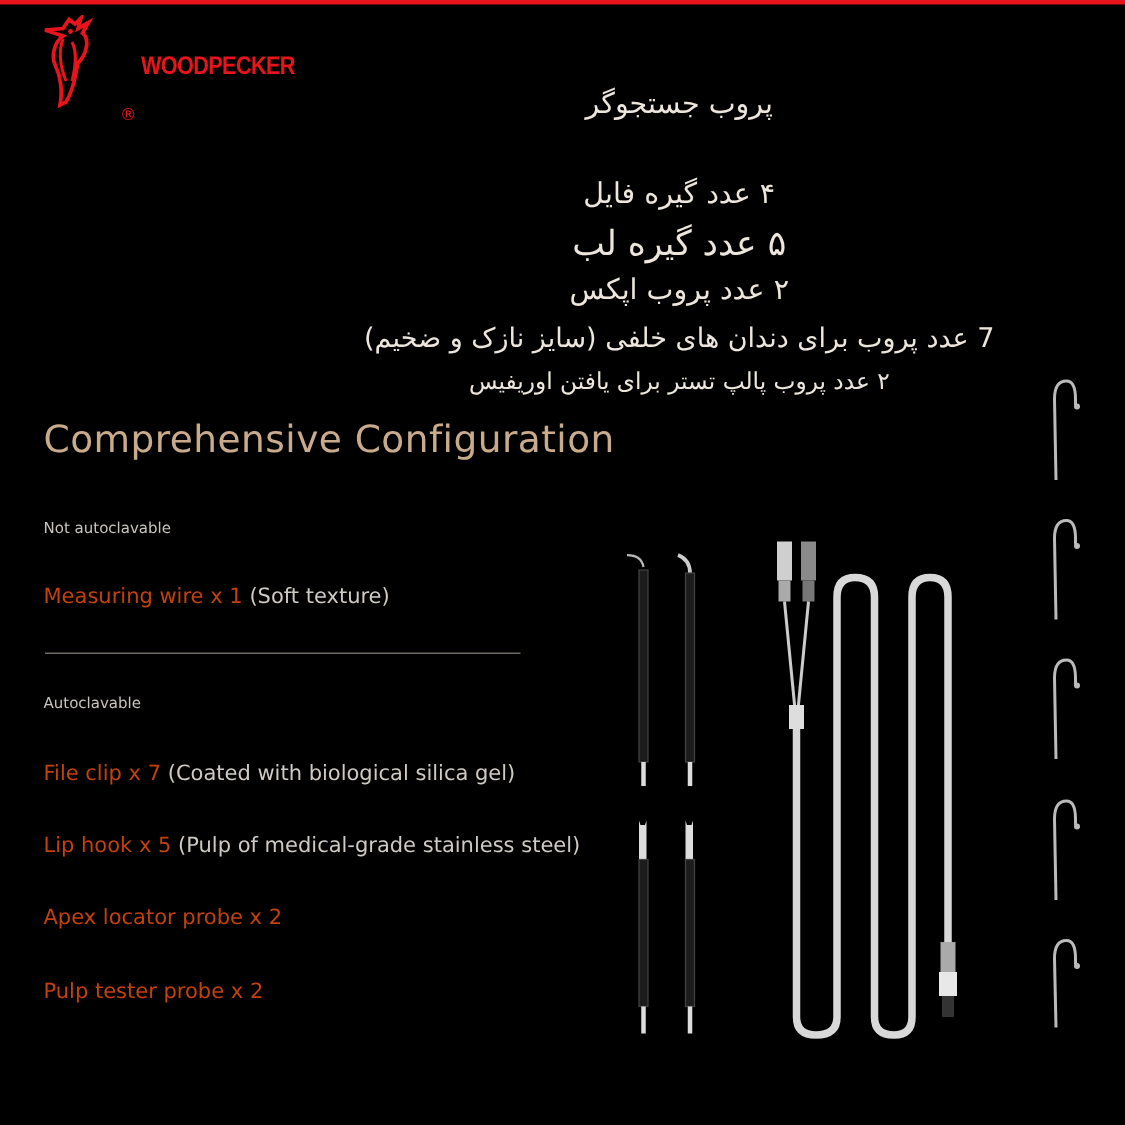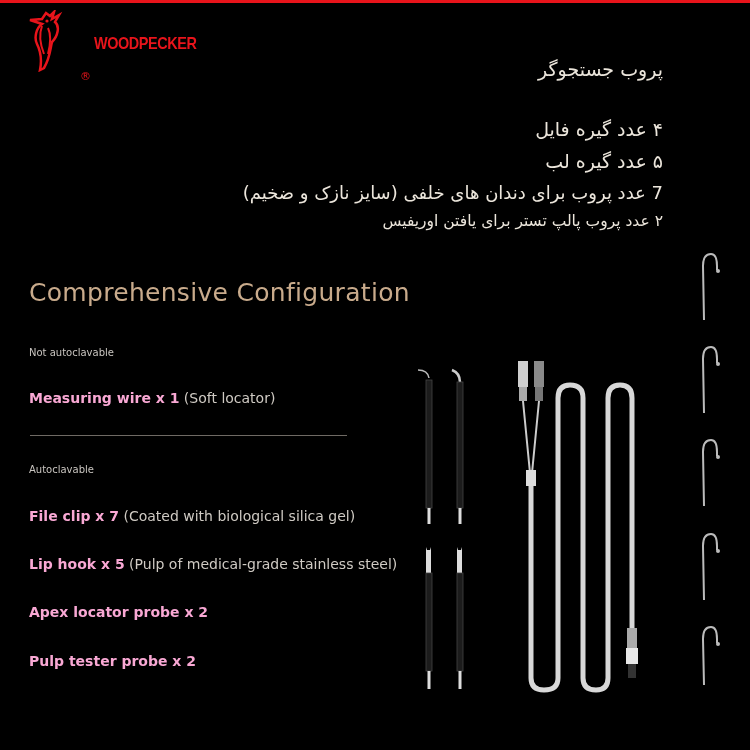--- a/index.html
+++ b/index.html
@@ -1,27 +1,27 @@
 <!DOCTYPE html>
 <html><head>
 <meta charset="utf-8">
 <style>
   html,body{margin:0;padding:0;background:#000;}
   body{width:750px;height:750px;position:relative;overflow:hidden;font-family:"DejaVu Sans",sans-serif;color:#e8e2da;}
   .topbar{position:absolute;left:0;top:0;width:750px;height:3px;background:#e8141b;}
   .logo{position:absolute;left:28px;top:10px;width:150px;height:65px;}
   .logo-text{position:absolute;left:66px;top:24px;font-family:"Liberation Sans",sans-serif;font-weight:bold;font-size:17px;color:#e8141b;letter-spacing:-0.5px;transform:scaleX(0.85);transform-origin:left;}
   .reg{position:absolute;left:52px;top:60px;font-size:11px;color:#e8141b;}
-  .fa{position:absolute;right:87px;top:58px;direction:rtl;text-align:right;}
+  .fa{position:absolute;right:87px;top:58px;direction:rtl;text-align:center;}
   .fa div{font-family:"DejaVu Sans",sans-serif;color:#ece6dc;white-space:nowrap;}
   .fa .l1{font-size:19px;height:33px;}
   .title{position:absolute;left:29px;top:278px;font-family:"DejaVu Sans",sans-serif;font-size:25px;color:#c9ab8c;letter-spacing:0.3px;}
   .lbl{position:absolute;left:29px;font-size:10px;color:#c8c4bf;}
   .item{position:absolute;left:29px;font-size:14px;color:#e9e5df;white-space:nowrap;}
-  .item b{font-weight:bold;color:#f9a8d4;}
+  .item b{font-weight:normal;color:#c2410c;}
   .item span.note{color:#cfcac3;}
   .divider{position:absolute;left:30px;top:435px;width:317px;height:1px;background:#6f6a64;}
   svg{position:absolute;}
 </style>
 </head>
 <body>
 
 <div class="topbar"></div>
 
 <div class="logo">
@@ -31,31 +31,32 @@
     <path d="M20 18 C24 26 22 36 20 44" fill="none" stroke="#e8141b" stroke-width="2"></path>
     <circle cx="19" cy="11" r="1.6" fill="#e8141b"></circle>
   </svg>
   <div class="logo-text">WOODPECKER</div>
   <div class="reg">®</div>
 </div>
 
 <div class="fa">
   <div class="l1" style="font-size:19px;height:32px;">پروب جستجوگر</div>
   <div class="l1" style="font-size:19px;height:32px;margin-top:28px;">۴ عدد گیره فایل</div>
-  <div class="l1" style="font-size:19px;height:32px;">۵ عدد گیره لب</div>
+  <div class="l1" style="font-size:23px;height:32px;">۵ عدد گیره لب</div>
+  <div class="l1" style="font-size:19px;height:33px;">۲ عدد پروب اپکس</div>
   <div class="l1" style="font-size:18px;height:30px;">7 عدد پروب برای دندان های خلفی (سایز نازک و ضخیم)</div>
   <div class="l1" style="font-size:15.5px;height:26px;">۲ عدد پروب پالپ تستر برای یافتن اوریفیس</div>
 </div>
 
 <div class="title">Comprehensive Configuration</div>
 
 <div class="lbl" style="top:347px">Not autoclavable</div>
 <div class="item" style="top:390px">
   <b>Measuring wire x 1</b>
-  <span class="note">(Soft locator)</span>
+  <span class="note">(Soft texture)</span>
 </div>
 
 <div class="divider"></div>
 
 <div class="lbl" style="top:464px">Autoclavable</div>
 <div class="item" style="top:508px">
   <b>File clip x 7</b>
   <span class="note">(Coated with biological silica gel)</span>
 </div>
 <div class="item" style="top:556px">

